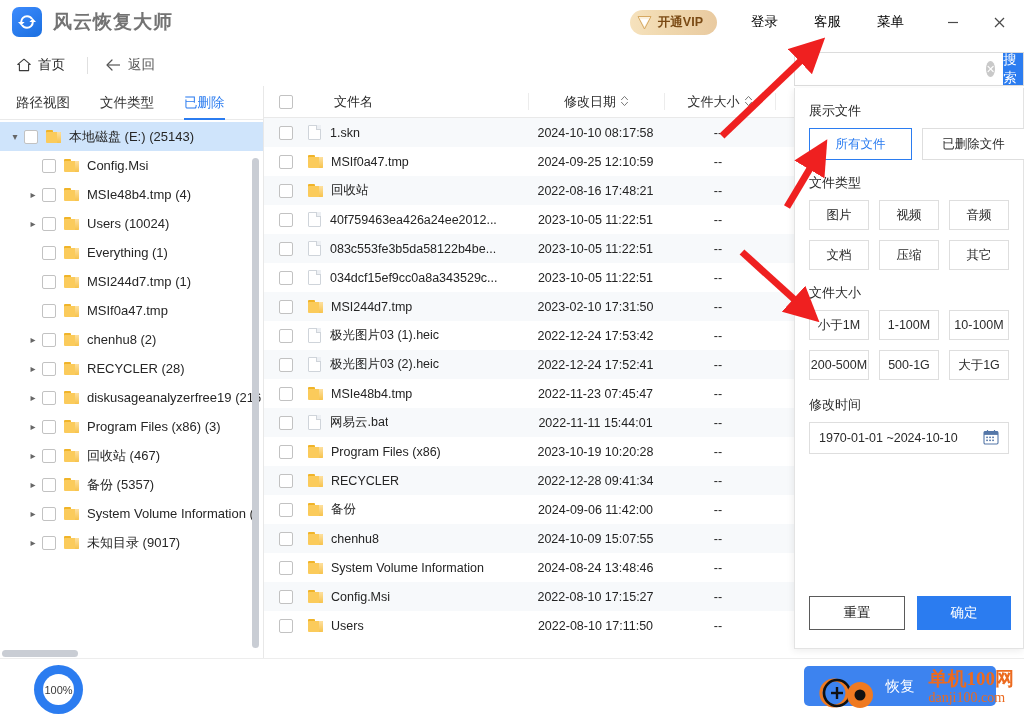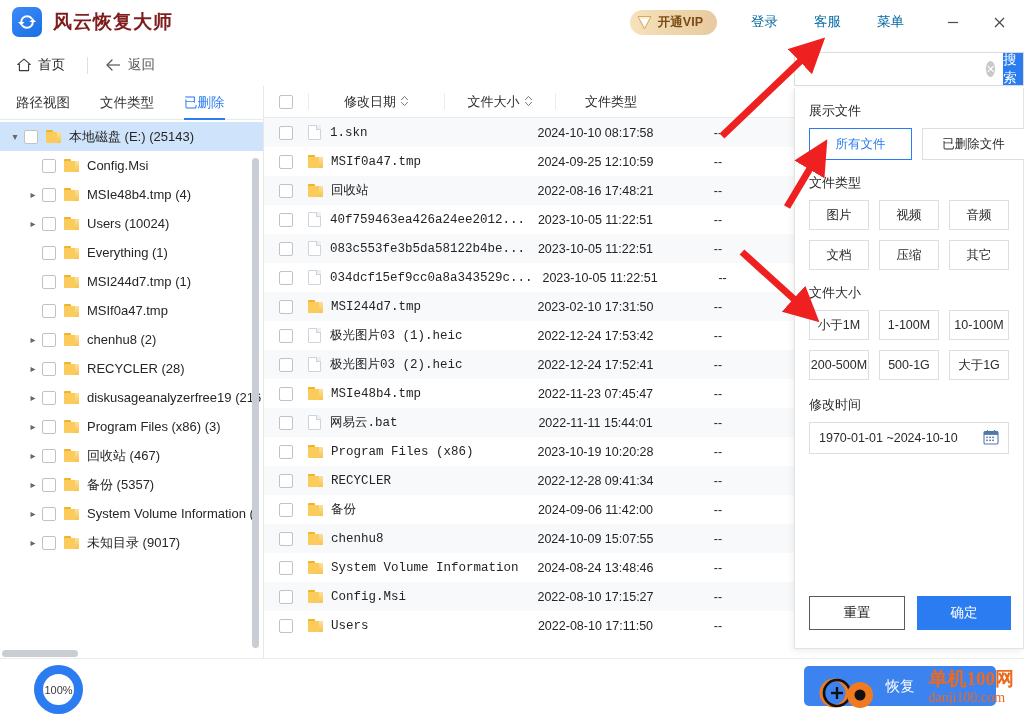--- a/index.html
+++ b/index.html
@@ -13,34 +13,34 @@
 
   
   .titlebar {
     position: absolute; top: 0; left: 0; width: 1024px; height: 44px;
     display: flex; align-items: center; background: #fff;
   }
   .logo-box { margin-left: 12px; width: 30px; height: 30px; border-radius: 7px;
     background: linear-gradient(145deg,#3d8bfd,#1a6fe0);
     display: flex; align-items: center; justify-content: center; }
   .logo-box svg { display:block; }
-  .app-title { margin-left: 11px; font-size: 19px; font-weight: bold; color: #7f1d1d; letter-spacing: 1px; }
+  .app-title { margin-left: 11px; font-size: 19px; font-weight: bold; color: #737373; letter-spacing: 1px; }
   .title-right { margin-left: auto; display: flex; align-items: center; gap: 12px; padding-right: 12px; }
   .vip-btn {
     display: flex; align-items: center; height: 25px; padding: 0 14px 0 6px;
     border-radius: 13px;
     background: linear-gradient(90deg,#f6e2bd 0%, #efd7ad 45%, #e9caa0 100%);
     margin-right: 22px;
   }
   .vip-badge {
     width: 17px; height: 17px; margin-right: 5px; position: relative;
     display:flex;align-items:center;justify-content:center;
   }
   .vip-text { font-size: 12.5px; color: #7a4a14; font-weight: bold; }
-  .tb-link { font-size: 13.5px; color: #0369a1; margin-right: 24px; cursor: pointer; }
+  .tb-link { font-size: 13.5px; color: #000000; margin-right: 24px; cursor: pointer; }
   .win-btn { width: 26px; height: 26px; display: flex; align-items: center; justify-content: center;
     color: #444; cursor: pointer; }
   .win-btn.min { margin-right: 8px; }
 
   
   .navbar { position: absolute; top: 44px; left: 0; width: 1024px; height: 42px;
     display: flex; align-items: center; background:#fff; }
   .nav-item { display: flex; align-items: center; font-size: 13.5px; color: #2b2b2b; cursor: pointer; }
   .nav-home { margin-left: 16px; }
   .nav-sep { width: 1px; height: 17px; background: #e0e0e0; margin: 0 17px 0 22px; }
@@ -70,21 +70,21 @@
   .hscroll { position: absolute; left: 2px; bottom: 1px; width: 76px; height: 7px; background: #c9cdd4; border-radius: 4px; }
 
   
   .list-panel { position: absolute; top: 86px; left: 264px; width: 760px; height: 572px; background: #fff; }
   .list-head { display: flex; align-items: center; height: 32px; border-bottom: 1px solid #e9e9e9;
      font-size: 13px; color: #2b2b2b; background: #fff; }
   .lrow { display: flex; align-items: center; height: 29px; font-size: 12.5px; color: #242424; }
   .lrow.alt { background: #f7f9fb; }
   .c-chk { width: 44px; display: flex; justify-content: center; flex: 0 0 44px; }
   .c-name { flex: 0 0 220px; display: flex; align-items: center; }
-  .c-name .lbl { white-space: nowrap; overflow: hidden; text-overflow: ellipsis; font-family: Liberation Mono, monospace; }
+  .c-name .lbl { white-space: nowrap; overflow: hidden; text-overflow: ellipsis; }
   .c-date { flex: 0 0 135px; text-align: center; }
   .c-size { flex: 0 0 110px; text-align: center; }
   .c-type { flex: 0 0 110px; text-align: center; }
   .hd-name { padding-left: 26px; }
   .sorticon { display: inline-block; margin-left: 4px; position: relative; top: 1px; }
   .fileicon { width: 13px; height: 15px; flex: 0 0 13px; margin-right: 9px; position: relative; }
   .fileicon .pg { position: absolute; inset: 0; border: 1px solid #cfd4da; background: #fff; border-radius: 1px; }
   .fileicon .corner { position:absolute; right:0; top:0; width:5px;height:5px;background:#eceff3;border-left:1px solid #cfd4da;border-bottom:1px solid #cfd4da;}
   .head-divider { width:1px; height: 17px; background:#ececec; }
 
@@ -347,20 +347,21 @@
       <div class="vscroll"></div>
       <div class="hscroll"></div>
     </div>
   </div>
 
   <div class="list-panel">
     <div class="list-head">
       <div class="c-chk">
           <span class="chk" style="margin-right:0"></span>
         </div>
+      <div class="c-name hd-name">文件名</div>
       <div class="head-divider"></div>
       <div class="c-date">
         <span>修改日期</span><span class="sorticon"><svg width="9" height="12" viewBox="0 0 9 12">
               <polyline points="1.2,5 4.5,1.4 7.8,5" fill="none" stroke="#7b7b7b" stroke-width="1"></polyline>
               <polyline points="1.2,7 4.5,10.6 7.8,7" fill="none" stroke="#7b7b7b" stroke-width="1"></polyline>
             </svg></span>
       </div>
       <div class="head-divider"></div>
       <div class="c-size">
         <span>文件大小</span><span class="sorticon"><svg width="9" height="12" viewBox="0 0 9 12">

